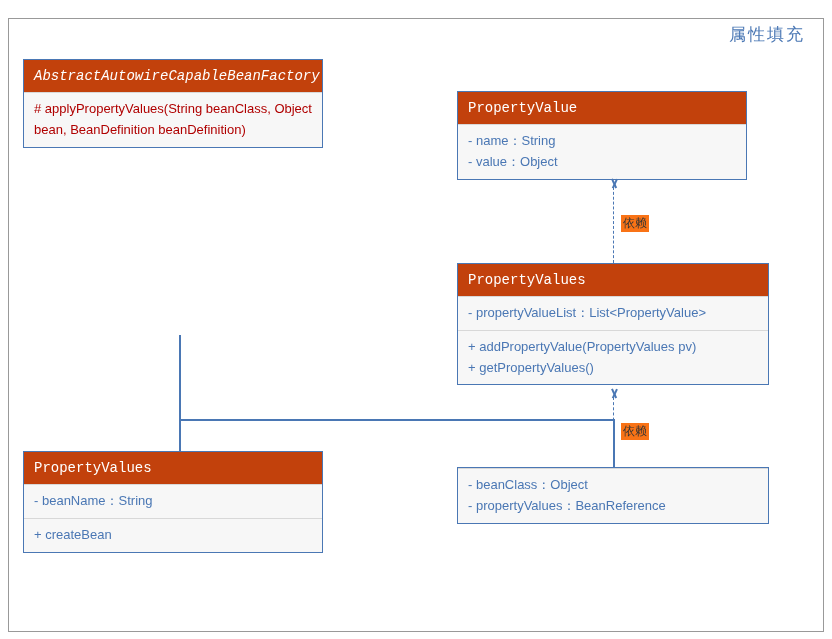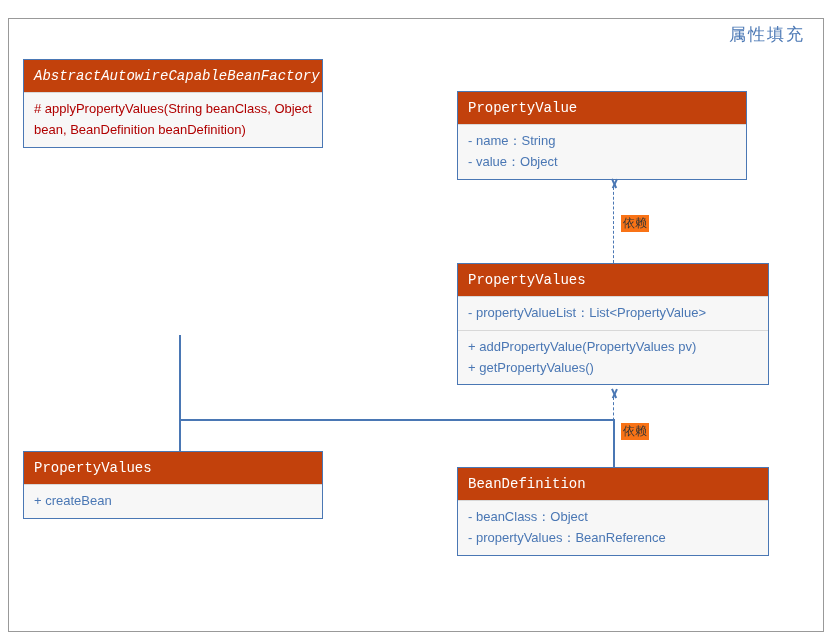--- a/index.html
+++ b/index.html
@@ -132,26 +132,28 @@
     </div>
     <div class="class-section">
       <div class="row">+ addPropertyValue(PropertyValues pv)</div>
       <div class="row">+ getPropertyValues()</div>
     </div>
   </div>
 
   <div id="box-beanref" class="class-box">
     <div class="class-title">PropertyValues</div>
     <div class="class-section">
+      <div class="row">- beanName：String</div>
+    </div>
+    <div class="class-section">
       <div class="row">+ createBean</div>
     </div>
   </div>
 
   <div id="box-beandef" class="class-box">
-    <div class="class-title">BeanDefinition</div>
     <div class="class-section">
       <div class="row">- beanClass：Object</div>
       <div class="row">- propertyValues：BeanReference</div>
     </div>
   </div>
 
   <div class="line" style="left:170px; top:316px; width:1.5px; height:84px;"></div>
 
   <div class="line" style="left:170px; top:400px; width:435px; height:1.5px;"></div>
 

